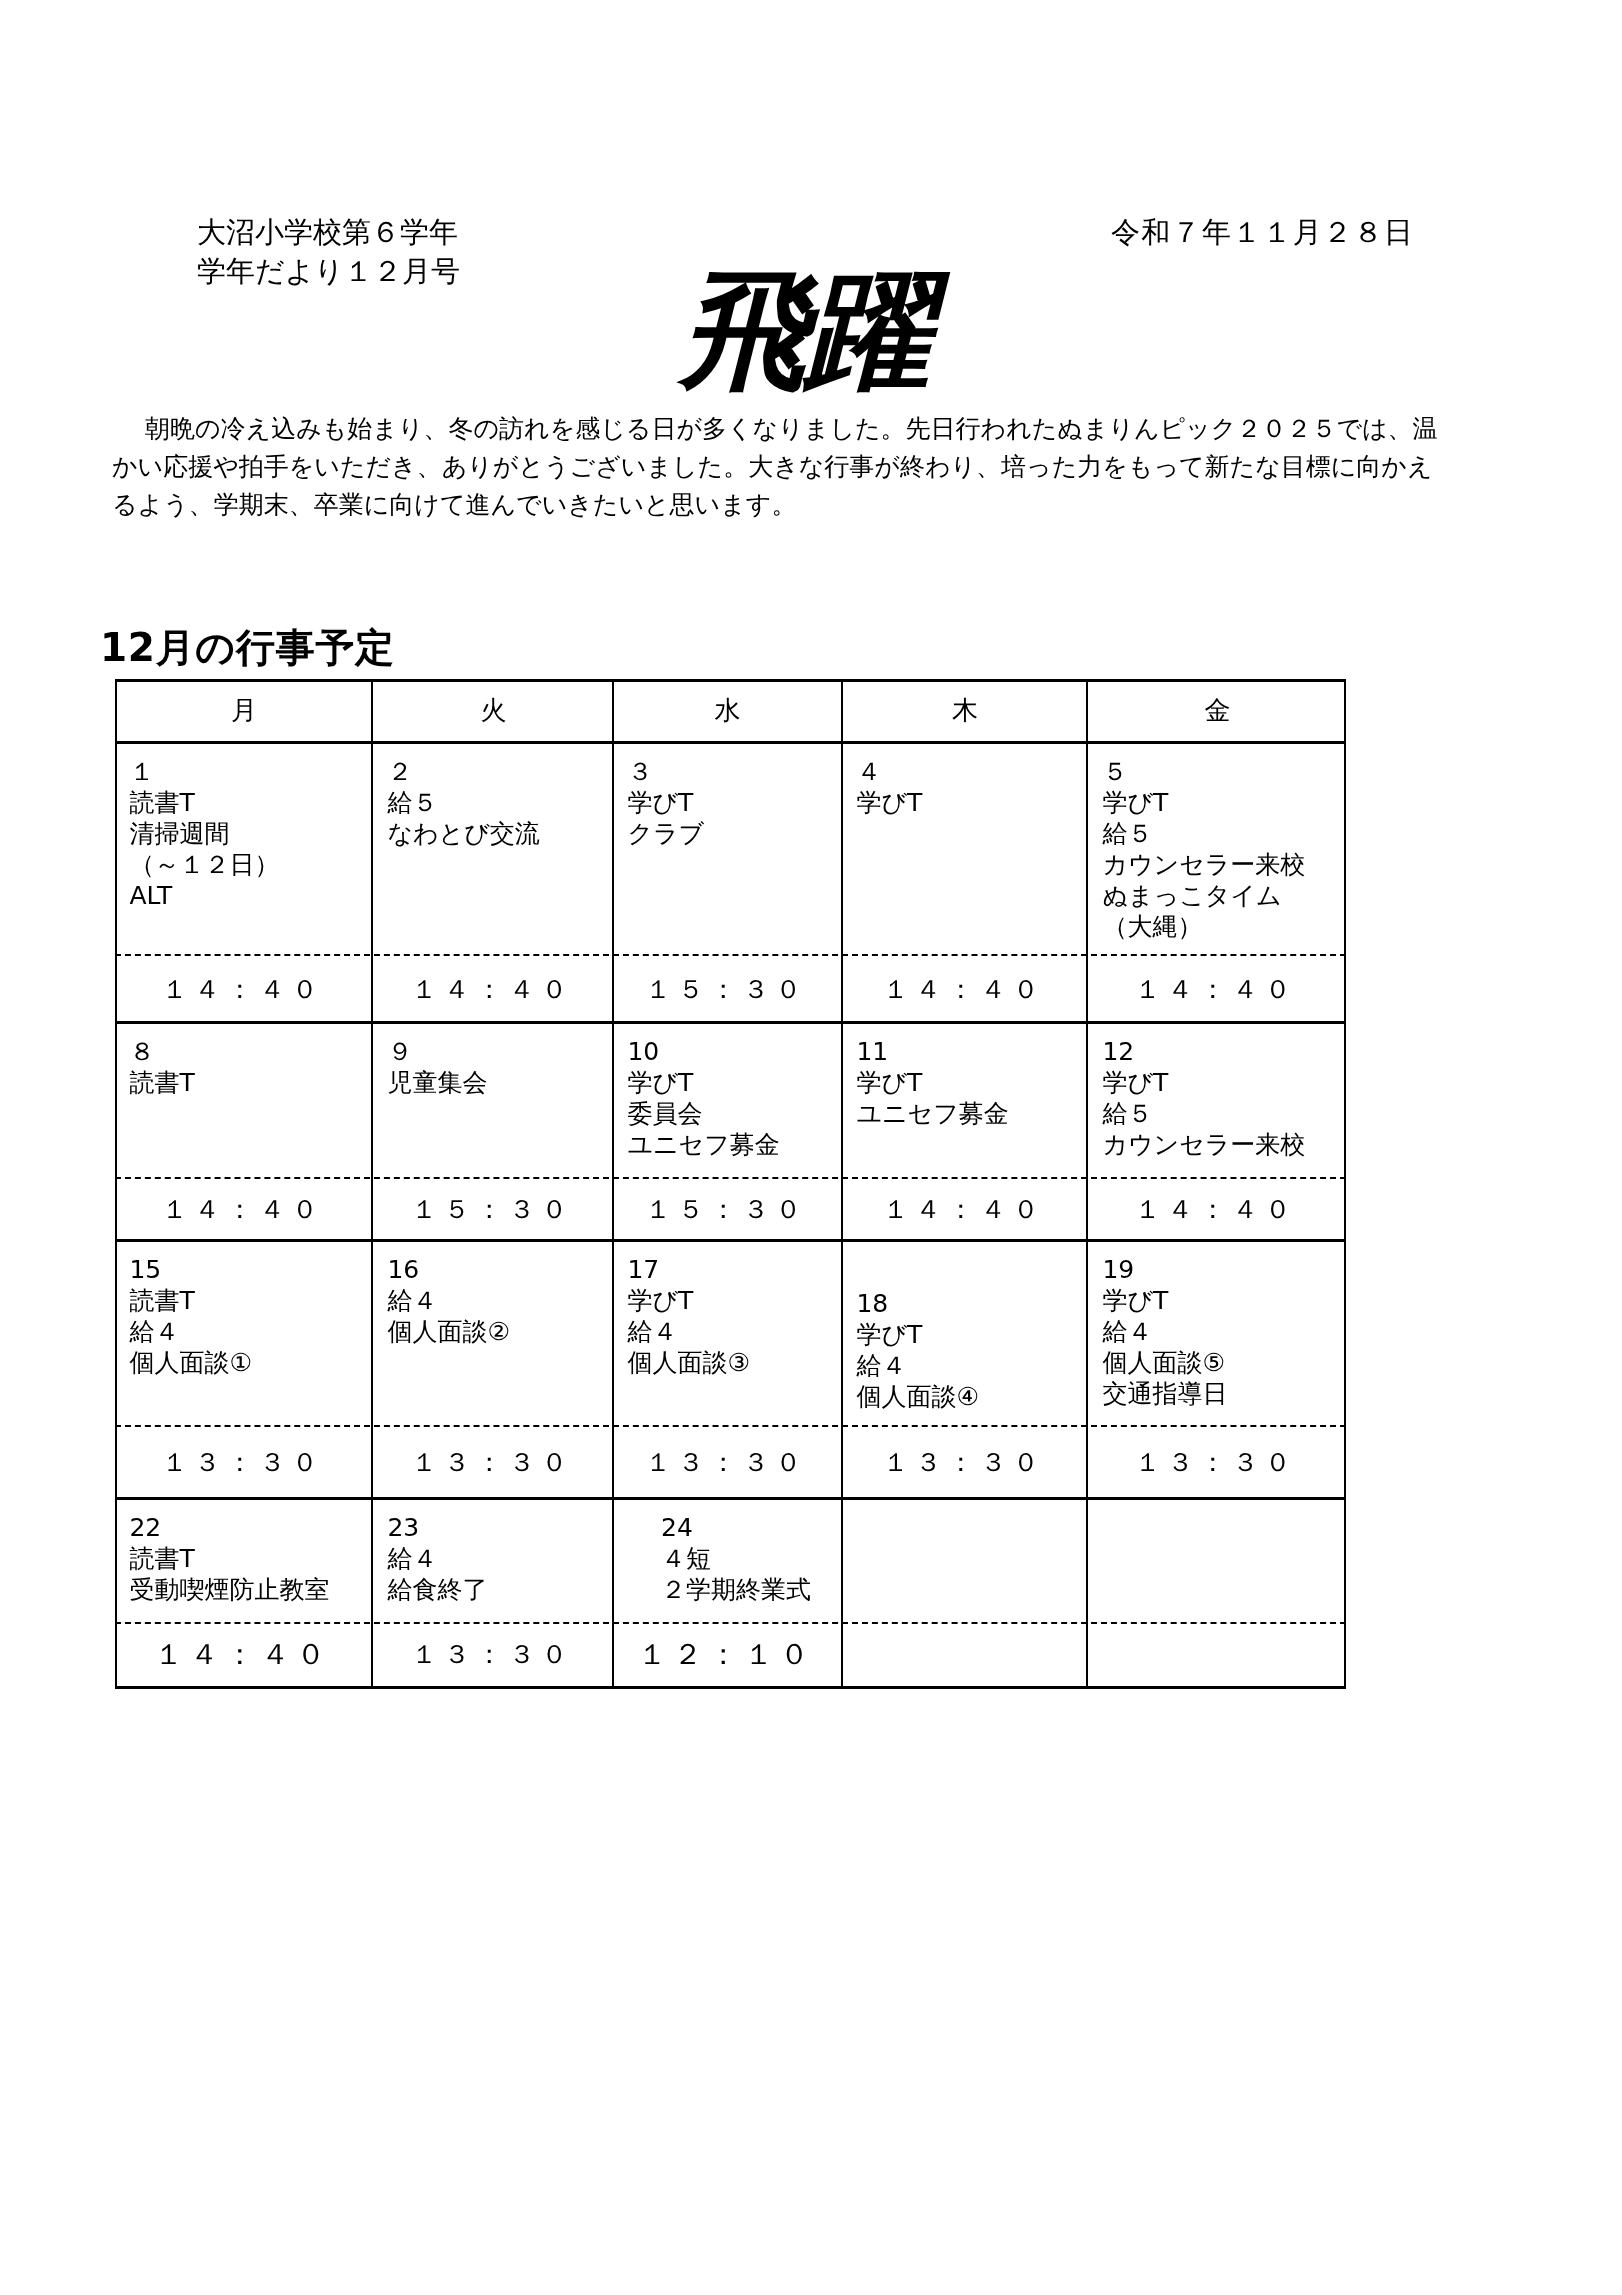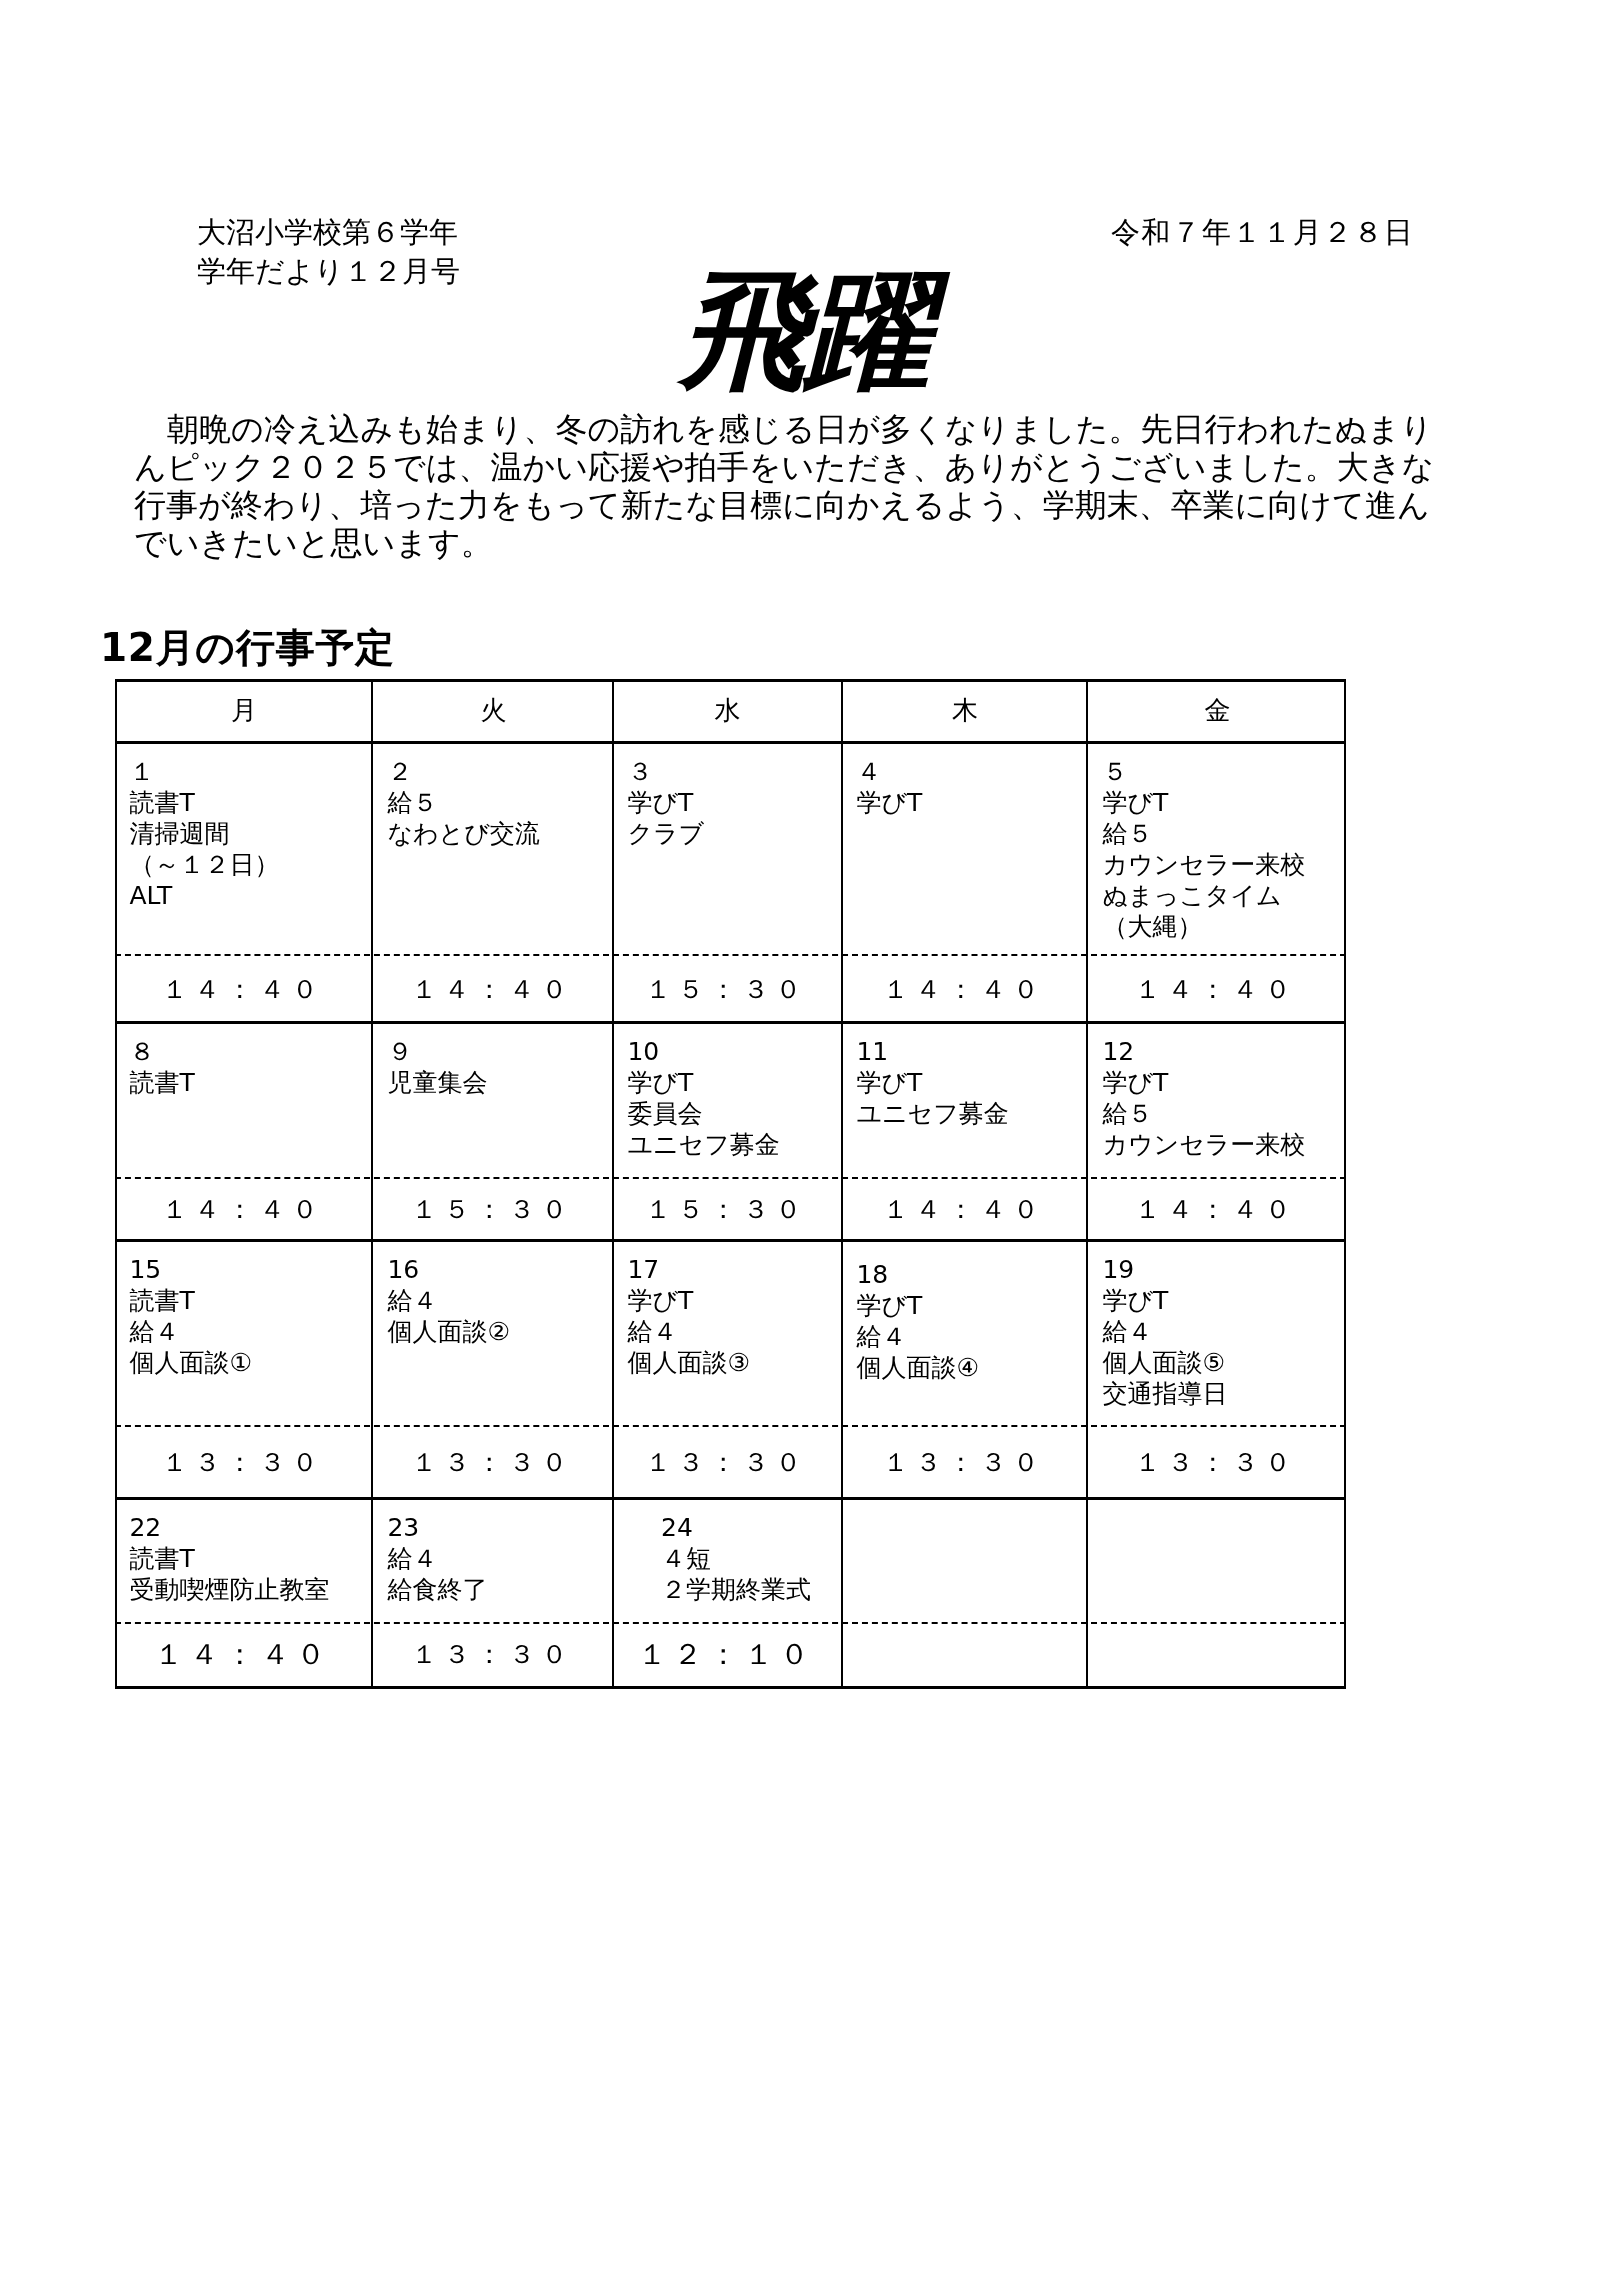--- a/index.html
+++ b/index.html
@@ -2,21 +2,21 @@
 <html style="font-size:10.5px"><head>
 <meta charset="utf-8">
 <style>
   html, body { margin:0; padding:0; background:#ffffff; }
   body { width:1623px; height:2295px; position:relative; overflow:hidden;
          font-family:"DejaVu Sans","Liberation Sans",sans-serif; color:#000; }
   .abs { position:absolute; }
   #school { left:197px; top:213px; font-size:29px; line-height:39px; white-space:pre; }
   #date { left:1111px; top:213px; width:301px; text-align:center; font-size:29px; line-height:39px; white-space:pre; letter-spacing:1.3px; }
   #title { left:627px; top:256px; width:353px; text-align:center; font-size:128px; font-weight:bold; font-style:italic; line-height:150px; letter-spacing:-3.9px; }
-  #intro { left:112px; top:410px; width:1327px; font-size:32px; line-height:38px; text-indent:33px; word-break:break-all;margin-left:22px; }
+  #intro { left:112px; top:410px; width:1327px; font-size:25px; line-height:38px; text-indent:33px; word-break:break-all; }
   #schedHead { left:100px; top:620px; font-size:39px; font-weight:bold; line-height:55px; letter-spacing:0.7px; }
 
   #cal { left:115px; top:679px; width:1231px; height:1009px; }
   .hline { position:absolute; left:0; width:1231px; height:0; border-top:3.3px solid #000; }
   .dline { position:absolute; left:0; width:1231px; height:0; border-top:2.6px dashed #000; }
   .vline { position:absolute; top:0; height:1009px; width:0; border-left:2.6px solid #000; }
   .hdr { position:absolute; top:0; height:63px; display:flex; align-items:center; justify-content:center; font-size:26px; }
   .cell { position:absolute; box-sizing:border-box; padding:11.8px 0 0 14.4px; font-size:25px; line-height:31px; }
   .cell .day { display:block; font-size:25px; }
   .cell .ev { display:block; white-space:pre; }
@@ -139,21 +139,21 @@
         <span class="ev">個人面談②</span>
       </div>
       <div class="time" style="left: 258px; width: 239px; top: 749px; height: 69px;">１３：３０</div>
       <div class="cell" style="left: 498px; top: 563px; width: 227px; height: 183px;">
         <span class="day">17</span>
         <span class="ev">学びT</span>
         <span class="ev">給４</span>
         <span class="ev">個人面談③</span>
       </div>
       <div class="time" style="left: 498px; width: 227px; top: 749px; height: 69px;">１３：３０</div>
-      <div class="cell" style="left: 727px; top: 568px; width: 244px; height: 183px;">
+      <div class="cell" style="left: 727px; top: 597px; width: 244px; height: 183px;">
         <span class="day">18</span>
         <span class="ev">学びT</span>
         <span class="ev">給４</span>
         <span class="ev">個人面談④</span>
       </div>
       <div class="time" style="left: 727px; width: 244px; top: 749px; height: 69px;">１３：３０</div>
       <div class="cell" style="left: 973px; top: 563px; width: 256px; height: 183px;">
         <span class="day">19</span>
         <span class="ev">学びT</span>
         <span class="ev">給４</span>

